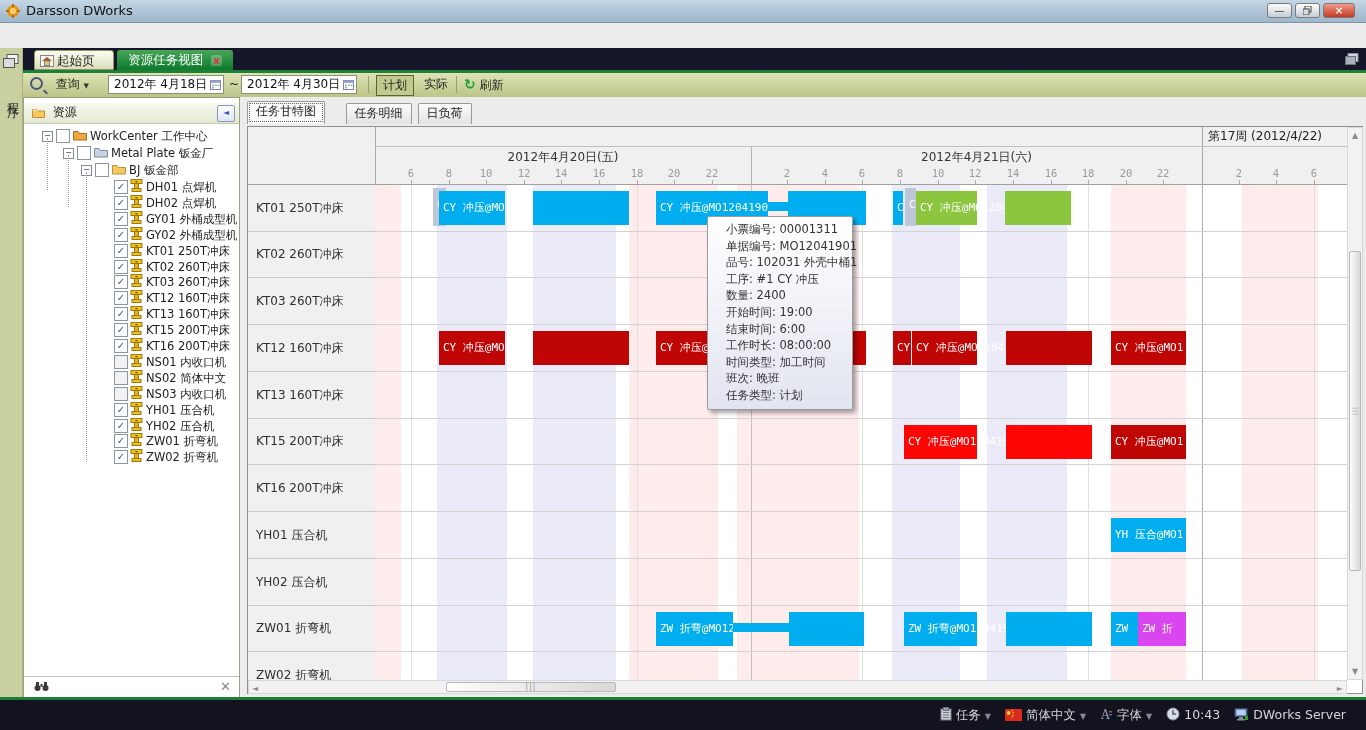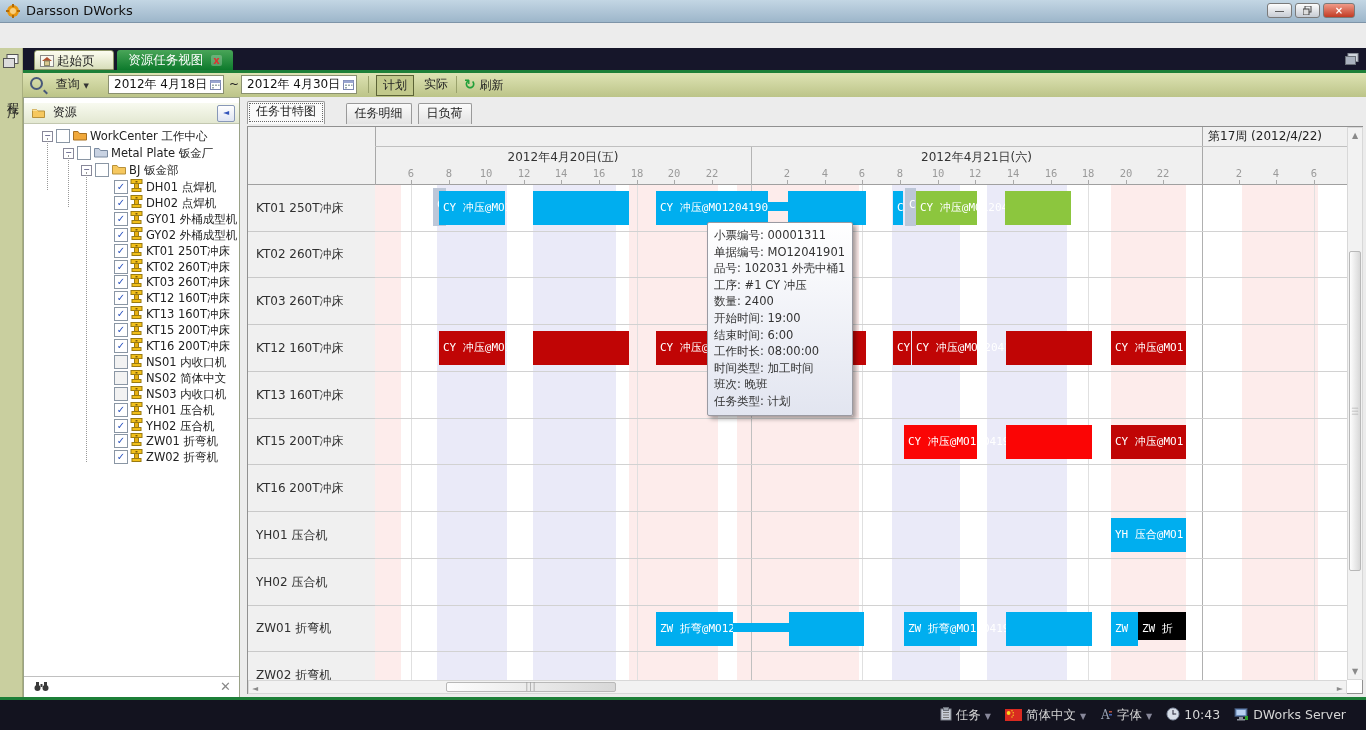--- a/index.html
+++ b/index.html
@@ -44,21 +44,21 @@
   .gtab{top:6px;height:20px;font-size:12px;line-height:19px;padding:0 8px;border:1px solid #9a9a9a;border-bottom:none;background:linear-gradient(#fbfbfb,#e3e3e3);color:#222;border-radius:2px 2px 0 0;}
   .gtab.sel{background:#fafafa;outline:1px dotted #666;outline-offset:-3px;height:22px;}
   .grid-frame{left:247px;top:126px;width:1116px;height:568px;background:#fff;border:1px solid #909090;box-sizing:border-box;}
   .hdr{background:#f0f0f0;}
   .ticklbl{position:absolute;width:24px;text-align:center;font-size:10.5px;color:#9a9a9a;font-family:"DejaVu Sans Mono",monospace;}
   .daylbl{position:absolute;text-align:center;font-size:12px;color:#333;}
   .rowlbl{position:absolute;left:0;width:127px;border-bottom:1px solid #c9c9c9;background:#f0f0f0;font-size:12px;color:#303030;box-sizing:border-box;padding-left:8px;display:flex;align-items:center;}
   .stripe{position:absolute;top:0;bottom:0;}
   .rborder{position:absolute;left:0;right:0;height:1px;background:#d2d2d2;}
   .gseg{position:absolute;overflow:visible;white-space:nowrap;font-family:"DejaVu Sans Mono",monospace;font-size:11px;color:#fff;line-height:34px;padding-left:4px;box-sizing:border-box;}
-  .tooltip{left:707px;top:222px;width:146px;height:194px;background:linear-gradient(#ffffff,#e2e5f0);border:1px solid #9a9aa2;border-radius:2px;box-shadow:3px 3px 4px rgba(0,0,0,.35);font-size:11.5px;color:#333;padding:4px 6px;box-sizing:border-box;z-index:50;}
+  .tooltip{left:707px;top:216px;width:146px;height:194px;background:linear-gradient(#ffffff,#e2e5f0);border:1px solid #9a9aa2;border-radius:2px;box-shadow:3px 3px 4px rgba(0,0,0,.35);font-size:11.5px;color:#333;padding:4px 18px;box-sizing:border-box;z-index:50;}
   .tooltip div{line-height:16.6px;white-space:nowrap;}
   
   .sbtrack{background:#f2f2f2;border:1px solid #d8d8d8;box-sizing:border-box;}
   .sbthumb{background:linear-gradient(90deg,#fdfdfd,#d8d8d8);border:1px solid #b8b8b8;border-radius:2px;box-sizing:border-box;}
   .sbarrow{font-size:8px;color:#8a8a8a;text-align:center;}
   
   .greenline2{left:0;top:697px;width:1366px;height:3px;background:#1d7f38;}
   .statusbar{left:0;top:700px;width:1366px;height:30px;background:#13131f;color:#d6d6d6;font-size:12.5px;}
   .stitem{position:absolute;top:6px;height:18px;line-height:18px;white-space:nowrap;}
   .sarrow{color:#88889a;font-size:8px;}
@@ -476,21 +476,21 @@
       <div class="gseg" style="left:529px;top:240px;width:73px;height:34px;background:#fb0505;">CY 冲压@MO12041903</div>
       <div class="gseg" style="left:631px;top:240px;width:86px;height:34px;background:#fb0505;"></div>
       <div class="gseg" style="left:736px;top:240px;width:75px;height:34px;background:#c00505;">CY 冲压@MO1</div>
       <div class="gseg" style="left:736px;top:333px;width:75px;height:34px;background:#00aeef;">YH 压合@MO1</div>
       <div class="gseg" style="left:281px;top:427px;width:77px;height:34px;background:#00aeef;">ZW 折弯@MO12041901</div>
       <div class="gseg" style="left: 358px; top: 438px; width: 56px; height: 9px; background: rgb(0, 174, 239); line-height: 9px;"></div>
       <div class="gseg" style="left:414px;top:427px;width:75px;height:34px;background:#00aeef;"></div>
       <div class="gseg" style="left:529px;top:427px;width:73px;height:34px;background:#00aeef;">ZW 折弯@MO12041901</div>
       <div class="gseg" style="left:631px;top:427px;width:86px;height:34px;background:#00aeef;"></div>
       <div class="gseg" style="left:736px;top:427px;width:27px;height:34px;background:#00aeef;">ZW</div>
-      <div class="gseg" style="left:763px;top:427px;width:48px;height:28px;background:#000000;">ZW 折</div>
+      <div class="gseg" style="left:763px;top:427px;width:48px;height:34px;background:#d946ef;">ZW 折</div>
     </div>
 
   <div class="abs tooltip" id="tooltip">
       <div>小票编号: 00001311</div>
       <div>单据编号: MO12041901</div>
       <div>品号: 102031 外壳中桶1</div>
       <div>工序: #1  CY 冲压</div>
       <div>数量: 2400</div>
       <div>开始时间: 19:00</div>
       <div>结束时间: 6:00</div>

